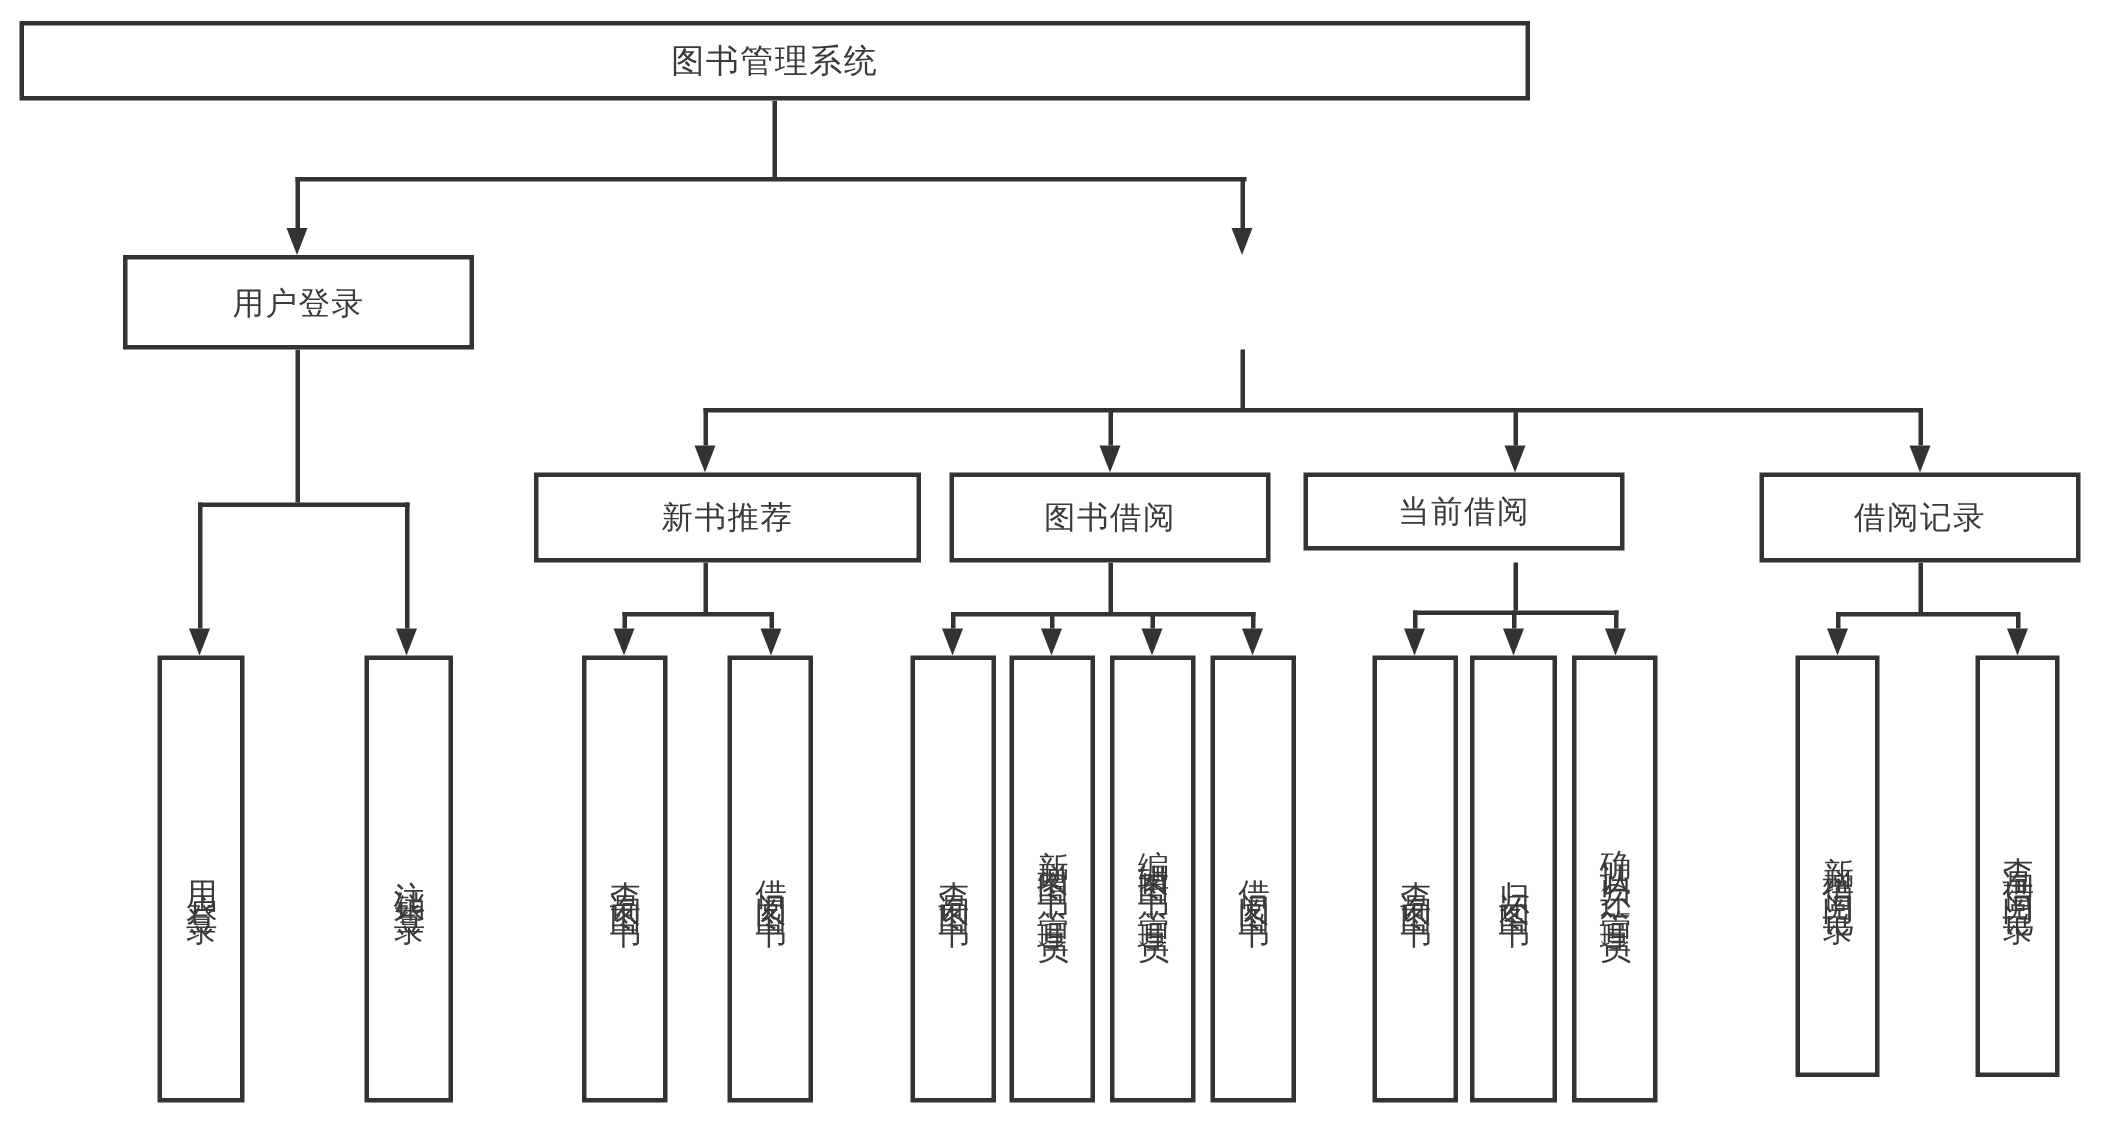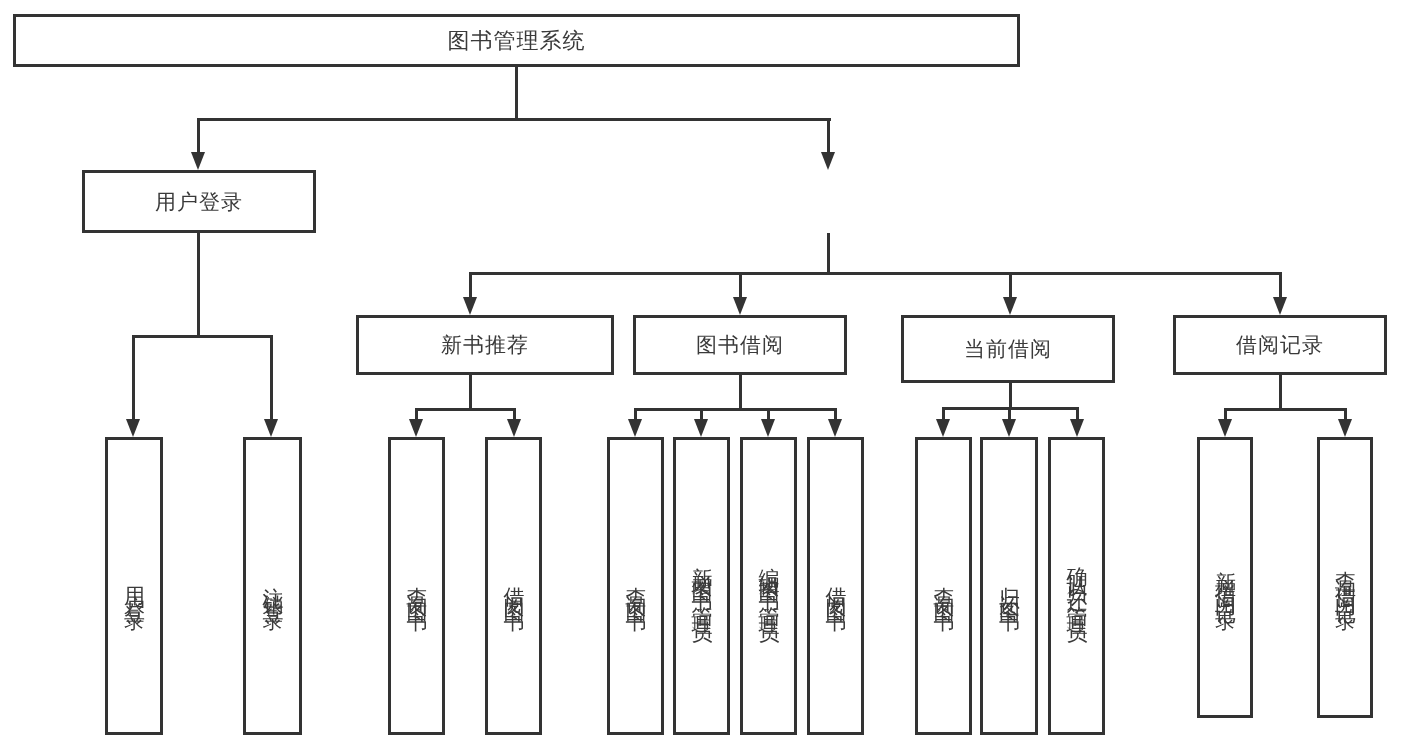--- a/index.html
+++ b/index.html
@@ -113,21 +113,21 @@
   <div class="arrow" style="left:1003px; top:297px;"></div>
   <div class="vline" style="left:1279px; top:272px; height:25px;"></div>
   <div class="arrow" style="left:1273px; top:297px;"></div>
 
   <div class="node" style="left:356px; top:315px; width:258px; height:60px;">
     <span>新书推荐</span>
   </div>
   <div class="node" style="left:633px; top:315px; width:214px; height:60px;">
     <span>图书借阅</span>
   </div>
-  <div class="node" style="left:901px; top:315px; width:214px; height:68px;">
+  <div class="node" style="left:869px; top:315px; width:214px; height:52px;">
     <span>当前借阅</span>
   </div>
   <div class="node" style="left:1173px; top:315px; width:214px; height:60px;">
     <span>借阅记录</span>
   </div>
 
   <div class="vline" style="left:469px; top:375px; height:33px;"></div>
   <div class="hline" style="left:415px; top:408px; width:101px;"></div>
   <div class="vline" style="left:415px; top:408px; height:11px;"></div>
   <div class="arrow" style="left:409px; top:419px;"></div>

